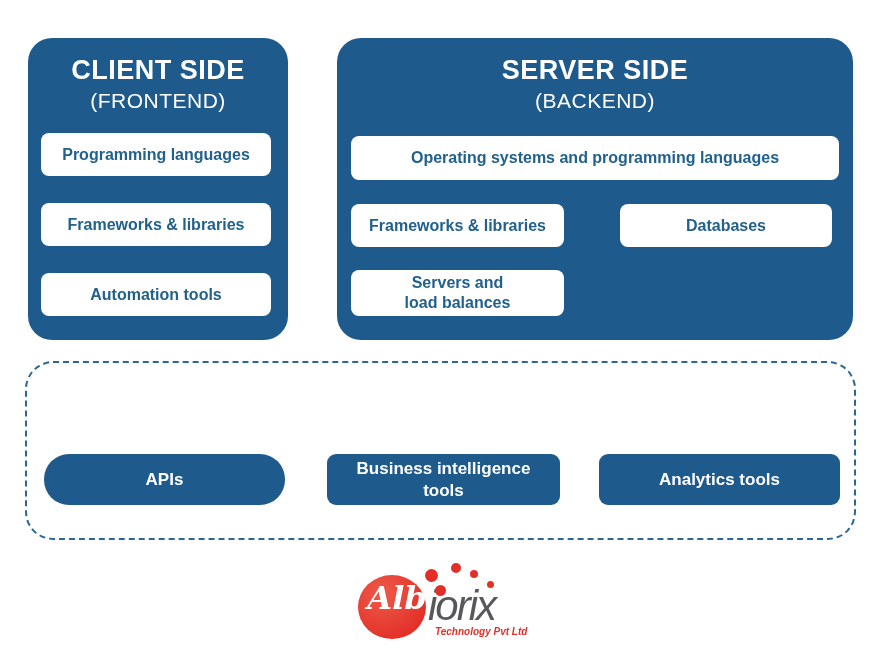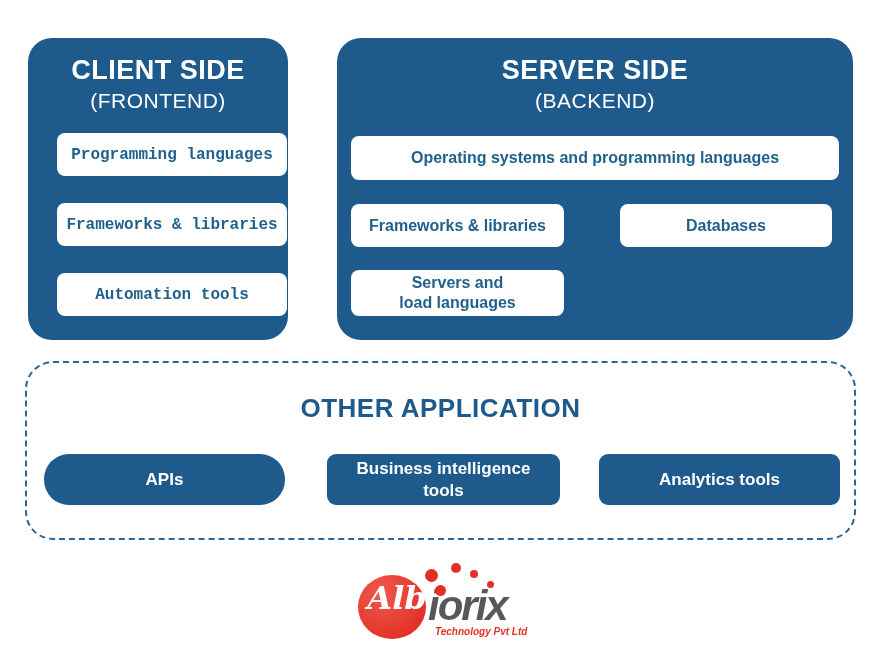--- a/index.html
+++ b/index.html
@@ -22,21 +22,21 @@
     margin:8px;margin-top:3px;font-size:21px;font-weight:500;
     letter-spacing:.5px;color:#ffffff;
   }
   
   .wbox{
     position:absolute;background:#ffffff;border-radius:8px;
     color:#21618c;font-size:16px;font-weight:600;
     display:flex;align-items:center;justify-content:center;
     line-height:1.25;white-space:pre-line;text-align:center;
   }
-  .cbox{left:29px;width:230px;height:43px;font-family:Liberation Mono, monospace;}
+  .cbox{left:13px;width:230px;height:43px;}
   .cbox1{top:95px;} .cbox2{top:165px;} .cbox3{top:235px;}
   .swide{left:14px;width:488px;height:44px;top:98px;}
   .sL{left:14px;width:213px;}
   .sR{left:283px;width:212px;}
   .srow2{top:166px;height:43px;}
   .srow3{top:232px;height:46px;}
   
   .other-box{
     position:absolute;left:25px;top:361px;width:831px;height:179px;
     border:2px dashed #2a6696;border-radius:28px;box-sizing:border-box;
@@ -61,21 +61,21 @@
     border-radius:50%;
     background:radial-gradient(circle at 35% 30%, #ef5a4a 0%, #e23028 75%);
   }
   .logo-circle-text{
     position:absolute;left:5px;top:4px;width:68px;
     font-family:"DejaVu Serif",serif;font-style:italic;font-weight:bold;
     font-size:32px;color:#ffffff;text-align:center;
   }
   .logo-name{
     position:absolute;left:72px;top:20px;
-    font-style:italic;font-weight:bold;font-size:42px;
+    font-style:italic;font-weight:normal;font-size:42px;
     letter-spacing:-2px;color:#57585a;
   }
   .logo-tagline{
     position:absolute;left:79px;top:64px;
     font-style:italic;font-weight:bold;font-size:10px;color:#e23028;
     white-space:nowrap;
   }
   .dot{position:absolute;border-radius:50%;background:#e23028;}
   .dot-i{left:79px;top:23px;width:11px;height:11px;}
   .dot1{left:69px;top:7px;width:13px;height:13px;}
@@ -96,25 +96,24 @@
     <div class="wbox cbox cbox3">Automation tools</div>
   </div>
 
   <div class="panel panel-server">
     <h2 class="panel-title">SERVER SIDE</h2>
     <div class="panel-subtitle">(BACKEND)</div>
     <div class="wbox swide">Operating systems and programming languages</div>
     <div class="wbox sL srow2">Frameworks &amp; libraries</div>
     <div class="wbox sR srow2">Databases</div>
     <div class="wbox sL srow3">Servers and
-load languages</div>
+load balances</div>
   </div>
 
   <div class="other-box">
-    <h2 class="other-title">OTHER APPLICATION</h2>
     <div class="obtn obtn1">APIs</div>
     <div class="obtn obtn2">Business intelligence
 tools</div>
     <div class="obtn obtn3">Analytics tools</div>
   </div>
 
   <div class="logo">
     <div class="logo-circle">
       <div class="logo-circle-text">Alb</div>
     </div>

